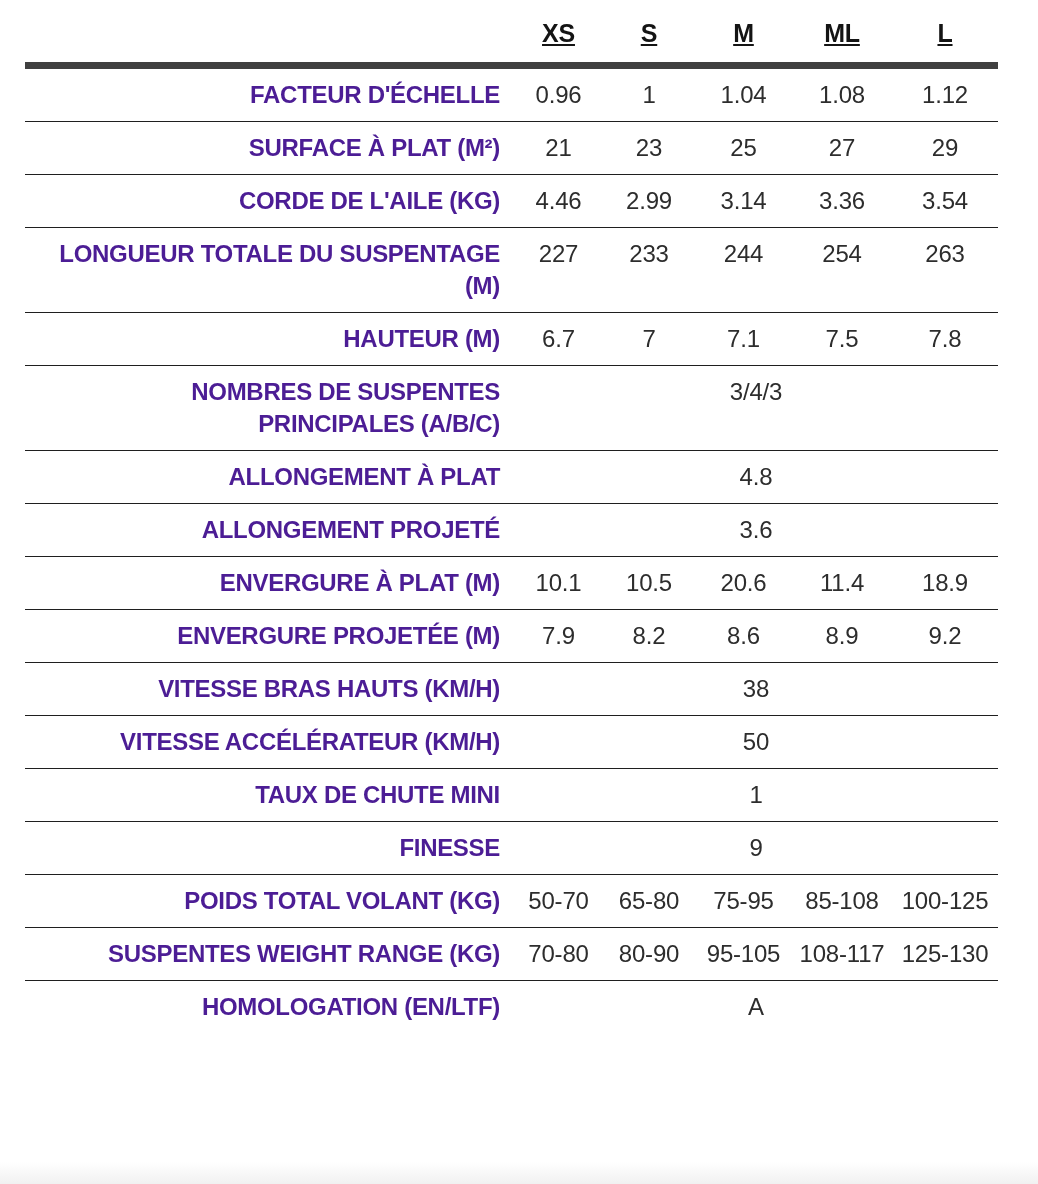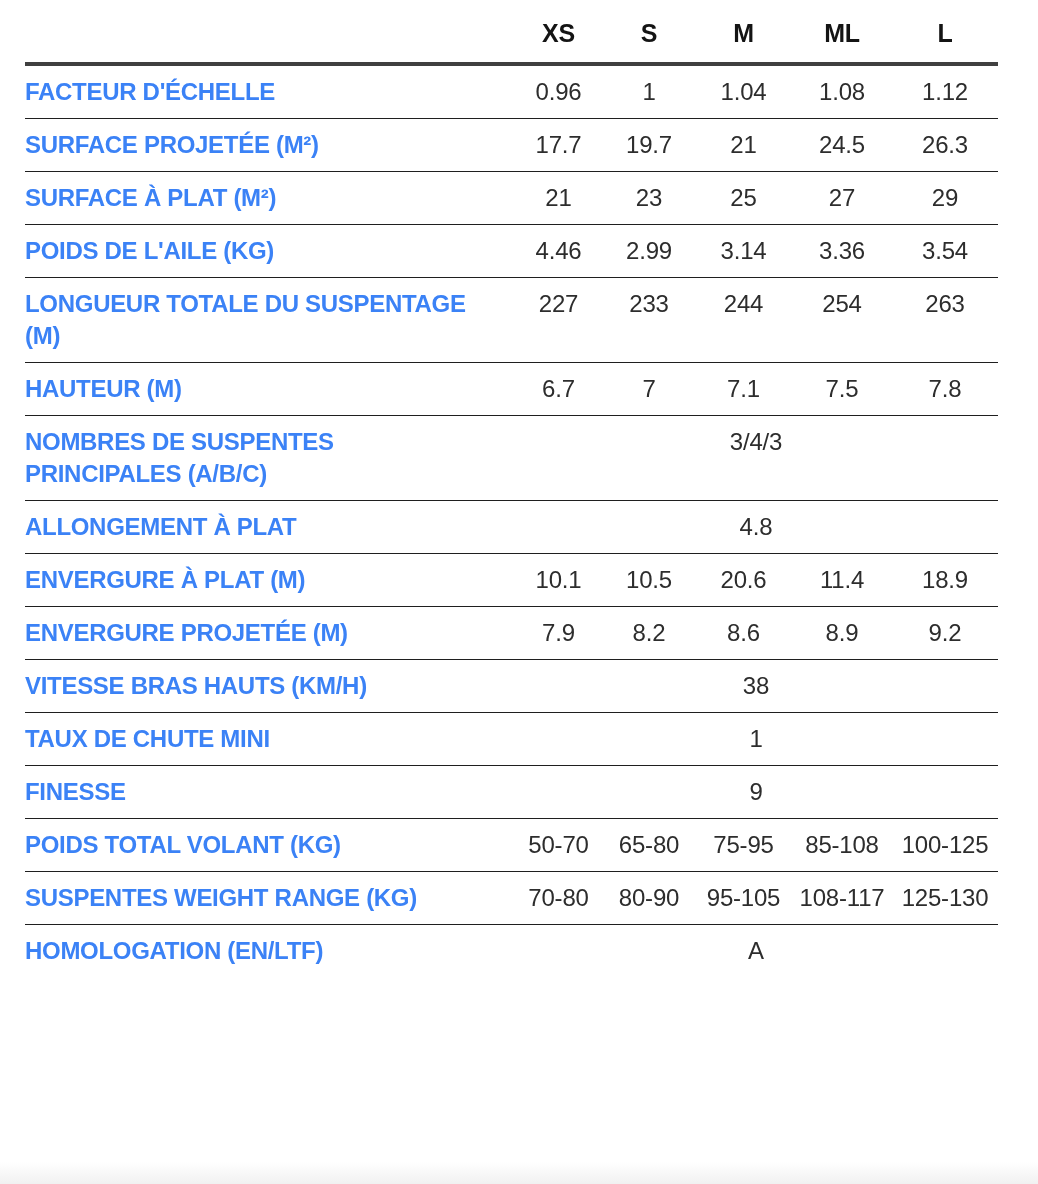--- a/index.html
+++ b/index.html
@@ -15,43 +15,44 @@
     overflow: hidden;
     font-family: "Liberation Sans", "DejaVu Sans", sans-serif;
   }
   table.specs {
     border-collapse: collapse;
     table-layout: fixed;
     width: 973px;
     margin-left: 25px;
   }
   thead th {
-    border-bottom: 4px solid #404040;
+    border-bottom: 7px solid #404040;
+    text-decoration: underline;
   }
   th.corner { padding: 0; }
   th.size-th {
     font-size: 25px;
     font-weight: 700;
     text-align: center;
     color: #141414;
     padding: 17px 0 13px 0;
     line-height: 32px;
     letter-spacing: -0.2px;
   }
   tbody tr {
     border-bottom: 1px solid #1f1f1f;
   }
   tbody tr:last-child {
     border-bottom: none;
   }
   th.row-label {
-    text-align: left;
+    text-align: right;
     font-weight: 700;
     font-size: 24px;
-    color: #3b82f6;
+    color: #4c1d95;
     padding: 10px 14px 10px 0;
     line-height: 32px;
     white-space: pre-line;
     letter-spacing: -0.3px;
     vertical-align: top;
   }
   td.cell, td.merged-cell {
     text-align: center;
     font-size: 24px;
     font-weight: 400;
@@ -96,37 +97,29 @@
     <tbody id="table-body">
         <tr>
           <th class="row-label">FACTEUR D'ÉCHELLE</th>
           <td class="cell">0.96</td>
           <td class="cell">1</td>
           <td class="cell">1.04</td>
           <td class="cell">1.08</td>
           <td class="cell">1.12</td>
         </tr>
         <tr>
-          <th class="row-label">SURFACE PROJETÉE (M²)</th>
-          <td class="cell">17.7</td>
-          <td class="cell">19.7</td>
-          <td class="cell">21</td>
-          <td class="cell">24.5</td>
-          <td class="cell">26.3</td>
-        </tr>
-        <tr>
           <th class="row-label">SURFACE À PLAT (M²)</th>
           <td class="cell">21</td>
           <td class="cell">23</td>
           <td class="cell">25</td>
           <td class="cell">27</td>
           <td class="cell">29</td>
         </tr>
         <tr>
-          <th class="row-label">POIDS DE L'AILE (KG)</th>
+          <th class="row-label">CORDE DE L'AILE (KG)</th>
           <td class="cell">4.46</td>
           <td class="cell">2.99</td>
           <td class="cell">3.14</td>
           <td class="cell">3.36</td>
           <td class="cell">3.54</td>
         </tr>
         <tr>
           <th class="row-label">LONGUEUR TOTALE DU SUSPENTAGE
 (M)</th>
           <td class="cell">227</td>
@@ -146,40 +139,48 @@
         <tr>
           <th class="row-label">NOMBRES DE SUSPENTES
 PRINCIPALES (A/B/C)</th>
           <td class="merged-cell" colspan="5">3/4/3</td>
         </tr>
         <tr>
           <th class="row-label">ALLONGEMENT À PLAT</th>
           <td class="merged-cell" colspan="5">4.8</td>
         </tr>
         <tr>
+          <th class="row-label">ALLONGEMENT PROJETÉ</th>
+          <td class="merged-cell" colspan="5">3.6</td>
+        </tr>
+        <tr>
           <th class="row-label">ENVERGURE À PLAT (M)</th>
           <td class="cell">10.1</td>
           <td class="cell">10.5</td>
           <td class="cell">20.6</td>
           <td class="cell">11.4</td>
           <td class="cell">18.9</td>
         </tr>
         <tr>
           <th class="row-label">ENVERGURE PROJETÉE (M)</th>
           <td class="cell">7.9</td>
           <td class="cell">8.2</td>
           <td class="cell">8.6</td>
           <td class="cell">8.9</td>
           <td class="cell">9.2</td>
         </tr>
         <tr>
           <th class="row-label">VITESSE BRAS HAUTS (KM/H)</th>
           <td class="merged-cell" colspan="5">38</td>
         </tr>
         <tr>
+          <th class="row-label">VITESSE ACCÉLÉRATEUR (KM/H)</th>
+          <td class="merged-cell" colspan="5">50</td>
+        </tr>
+        <tr>
           <th class="row-label">TAUX DE CHUTE MINI</th>
           <td class="merged-cell" colspan="5">1</td>
         </tr>
         <tr>
           <th class="row-label">FINESSE</th>
           <td class="merged-cell" colspan="5">9</td>
         </tr>
         <tr>
           <th class="row-label">POIDS TOTAL VOLANT (KG)</th>
           <td class="cell">50-70</td>

